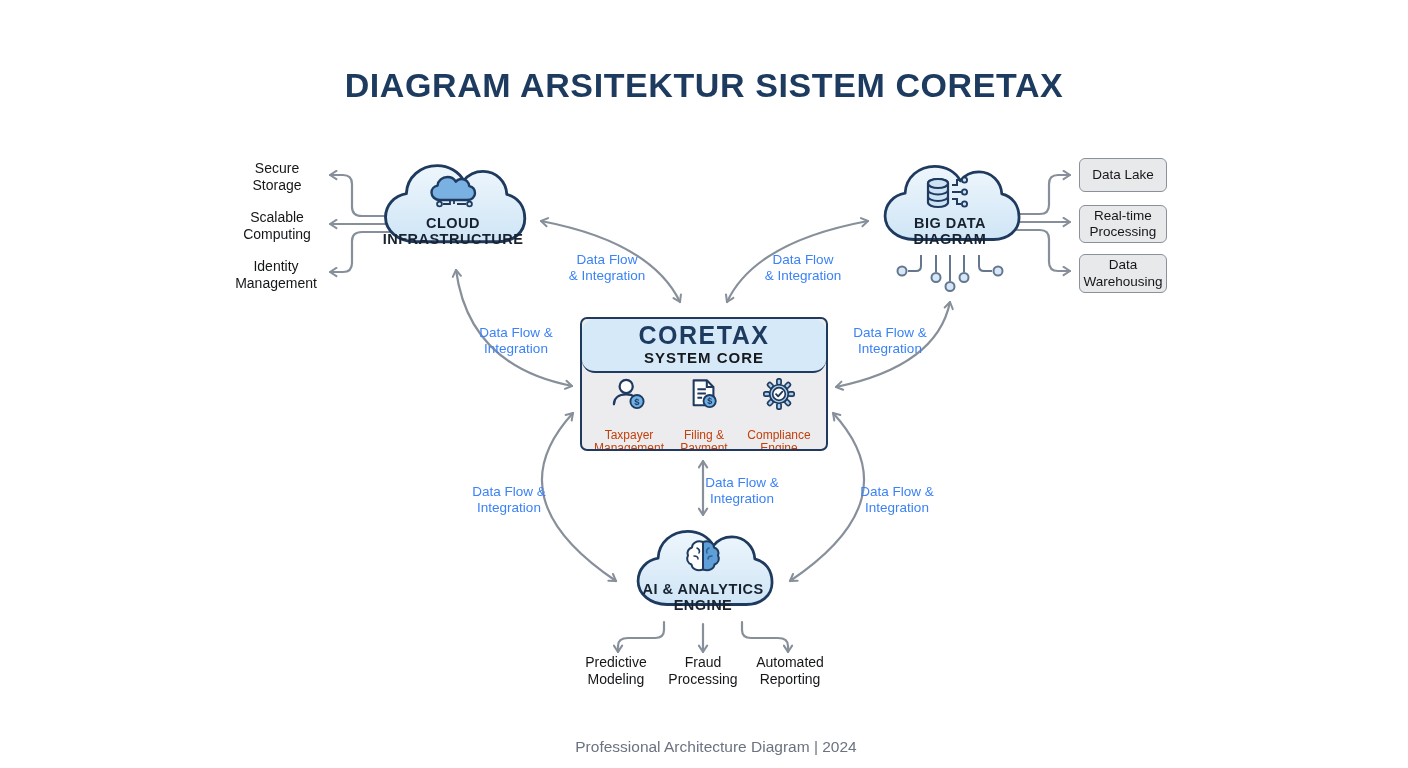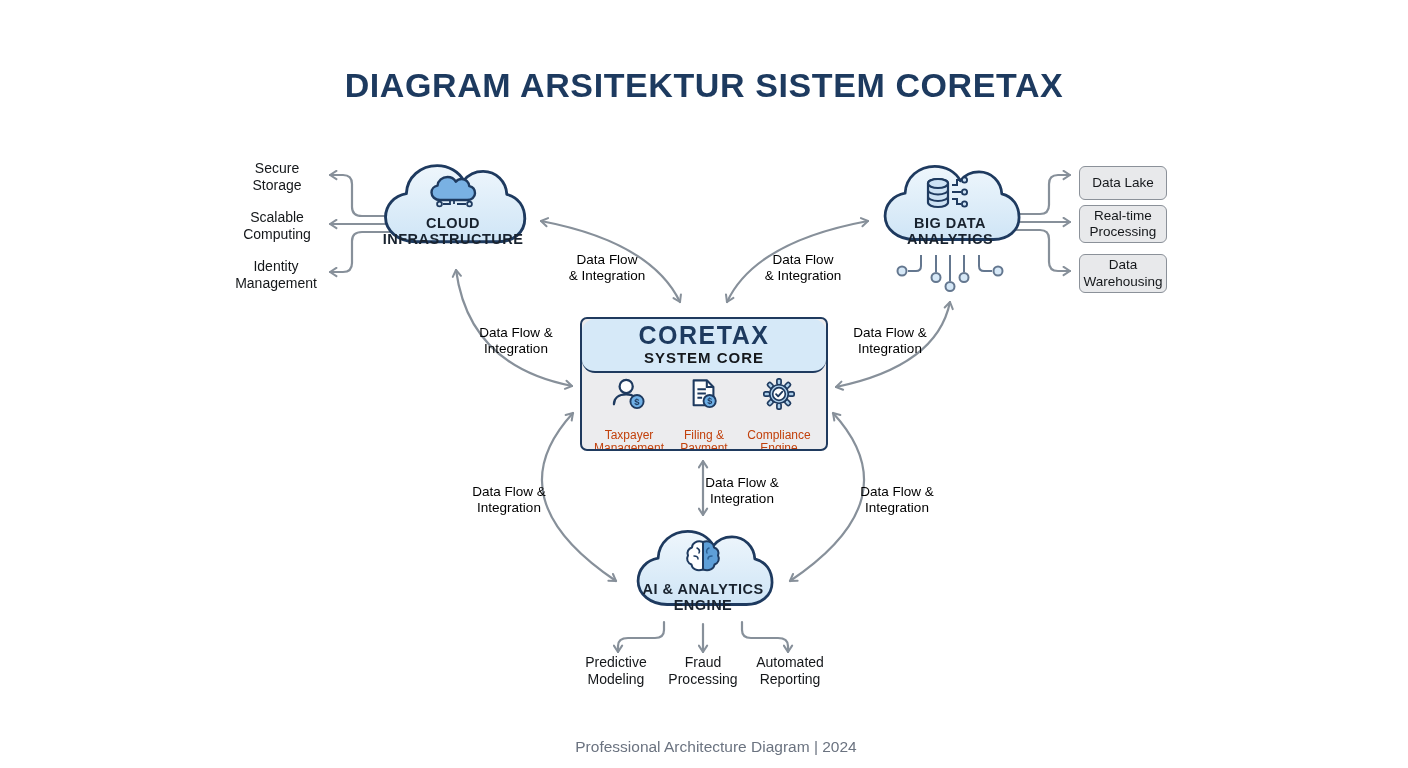--- a/index.html
+++ b/index.html
@@ -7,21 +7,21 @@
           font-family:"Liberation Sans",sans-serif;overflow:hidden;}
   #wires{position:absolute;left:0;top:0;}
   #title{position:absolute;left:0;top:66px;width:1408px;text-align:center;
          font-size:34px;font-weight:bold;color:#1d3a5f;letter-spacing:.6px;}
   #footer{position:absolute;left:0;top:738px;width:1408px;text-align:center;
           font-size:15.5px;color:#6b7380;padding-left:12px;}
   .cloud-label{position:absolute;text-align:center;font-weight:bold;color:#18222e;
                letter-spacing:.5px;font-size:14.5px;line-height:1.1;}
   .cloud-label span{display:block;white-space:nowrap;}
   .out-label{position:absolute;text-align:center;color:#14171a;font-size:14px;line-height:1.18;}
-  .flow{position:absolute;text-align:center;color:#000000;font-size:13.5px;line-height:1.2;}
+  .flow{position:absolute;text-align:center;color:#3b82f6;font-size:13.5px;line-height:1.2;}
   .flow span{display:block;white-space:nowrap;}
   .gray-box{position:absolute;background:#e8e9eb;border:1.6px solid #8b9199;border-radius:6px;
             display:flex;align-items:center;justify-content:center;text-align:center;
             font-size:13.5px;color:#14171a;line-height:1.2;box-sizing:border-box;padding:2px;}
   #core-box{position:absolute;left:580px;top:317px;width:248px;height:134px;
             border:2.2px solid #1f3a5e;border-radius:7px;background:#ececee;
             box-sizing:border-box;overflow:hidden;}
   #core-header{height:52px;background:#d6e9f8;border-bottom:2px solid #1f3a5e;
                display:flex;flex-direction:column;align-items:center;justify-content:center;border-radius:13px;}
   #core-title{font-size:25px;font-weight:bold;color:#1d3a5f;letter-spacing:1.5px;line-height:1;}
@@ -129,21 +129,21 @@
   </svg>
 
   <div id="title">DIAGRAM ARSITEKTUR SISTEM CORETAX</div>
 
   <div class="cloud-label" style="left:374px;top:216px;width:158px;">
     <span>CLOUD</span>
     <span>INFRASTRUCTURE</span>
   </div>
   <div class="cloud-label" style="left:874px;top:216px;width:152px;">
     <span>BIG DATA</span>
-    <span>ANALYTICS</span>
+    <span>DIAGRAM</span>
   </div>
   <div class="cloud-label" style="left:627px;top:582px;width:152px;">
     <span>AI &amp; ANALYTICS</span>
     <span>ENGINE</span>
   </div>
 
   <div id="core-box">
     <div id="core-header">
       <div id="core-title">CORETAX</div>
       <div id="core-subtitle">SYSTEM CORE</div>
@@ -186,21 +186,21 @@
         </svg>
         <div class="mlabel">Compliance Engine</div>
       </div>
     </div>
   </div>
 
   <div class="out-label" style="left:242px;top:160px;width:70px;">Secure Storage</div>
   <div class="out-label" style="left:232px;top:209px;width:90px;">Scalable Computing</div>
   <div class="out-label" style="left:226px;top:258px;width:100px;">Identity Management</div>
 
-  <div class="gray-box" style="left:1079px;top:158px;width:88px;height:34px;margin-top:8px;">Data Lake</div>
+  <div class="gray-box" style="left:1079px;top:158px;width:88px;height:34px;">Data Lake</div>
   <div class="gray-box" style="left:1079px;top:205px;width:88px;height:38px;">Real-time Processing</div>
   <div class="gray-box" style="left:1079px;top:254px;width:88px;height:39px;">Data Warehousing</div>
 
   <div class="out-label" style="left:574px;top:654px;width:84px;">Predictive Modeling</div>
   <div class="out-label" style="left:661px;top:654px;width:84px;">Fraud Processing</div>
   <div class="out-label" style="left:748px;top:654px;width:84px;">Automated Reporting</div>
 
   <div class="flow" style="left:550px;top:252px;width:114px;">
     <span>Data Flow</span>
       <span>&amp; Integration</span>

